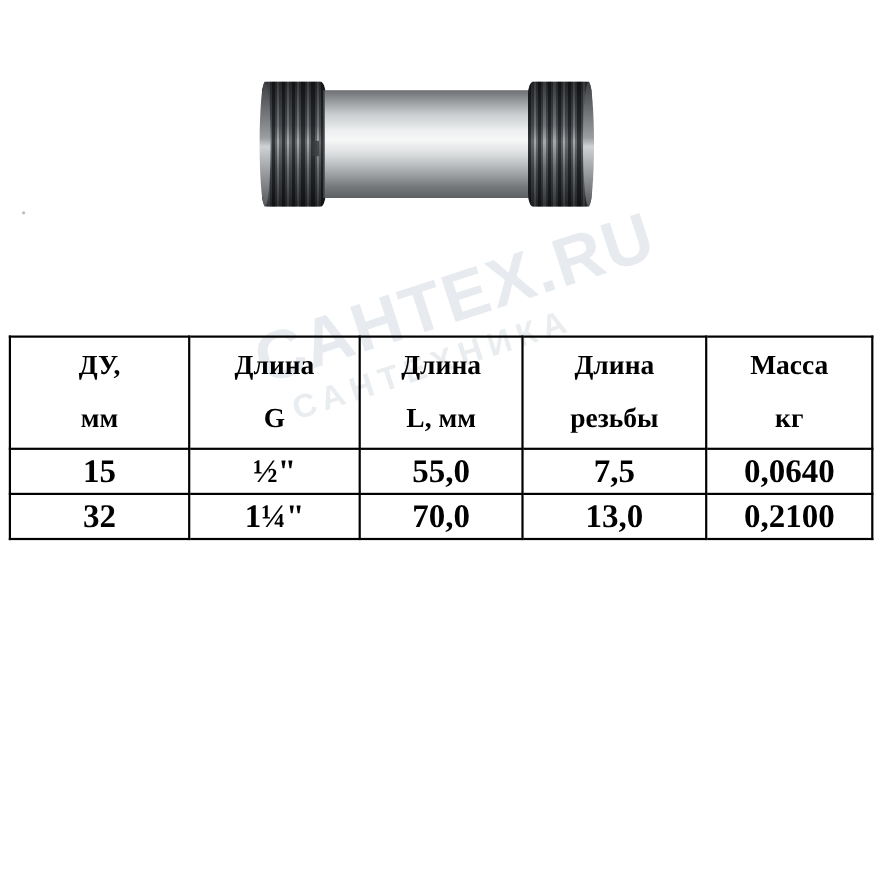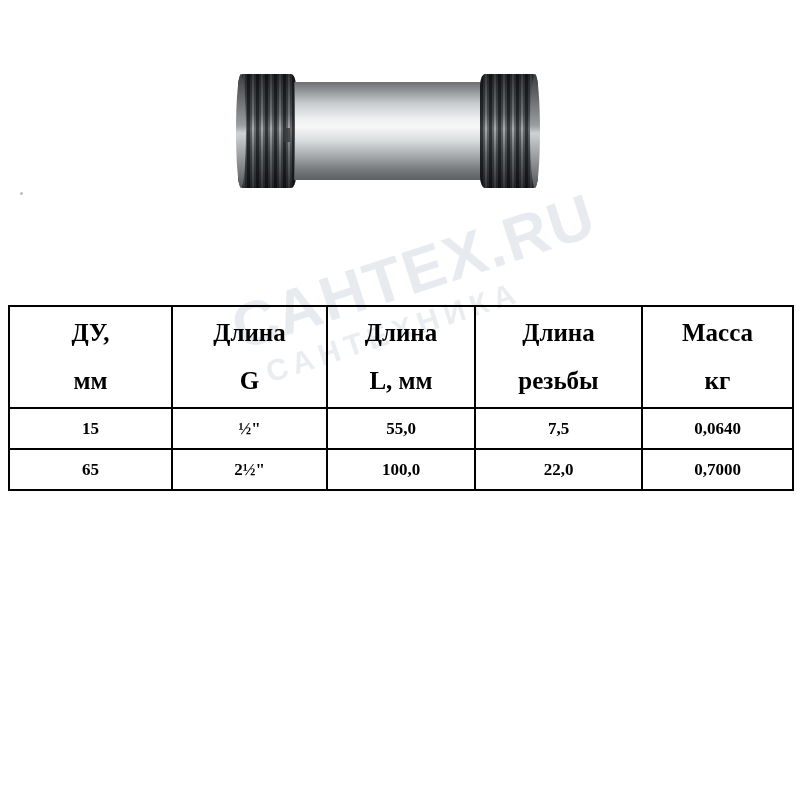--- a/index.html
+++ b/index.html
@@ -147,21 +147,21 @@
     color: #000000;
     font-family: "Liberation Serif", serif;
   }
   table.spec th {
     font-size: 25px;
     line-height: 1.14;
     height: 96px;
     padding: 2px 4px;
   }
   table.spec td {
-    font-size: 17px;
+    font-size: 30px;
     height: 39px;
     padding: 0 4px;
   }
   .col-1 { width: 163px; }
   .col-2 { width: 155px; }
   .col-3 { width: 148px; }
   .col-4 { width: 167px; }
   .col-5 { width: 151px; }
 
   th .l1 { display: block; }
@@ -224,21 +224,21 @@
     </thead>
     <tbody>
       <tr>
         <td>15</td>
         <td>½"</td>
         <td>55,0</td>
         <td>7,5</td>
         <td>0,0640</td>
       </tr>
       <tr>
-        <td>65</td>
-        <td>2½"</td>
-        <td>100,0</td>
-        <td>22,0</td>
-        <td>0,7000</td>
+        <td>32</td>
+        <td>1¼"</td>
+        <td>70,0</td>
+        <td>13,0</td>
+        <td>0,2100</td>
       </tr>
     </tbody>
   </table>
 </div>
 
 </body></html>

